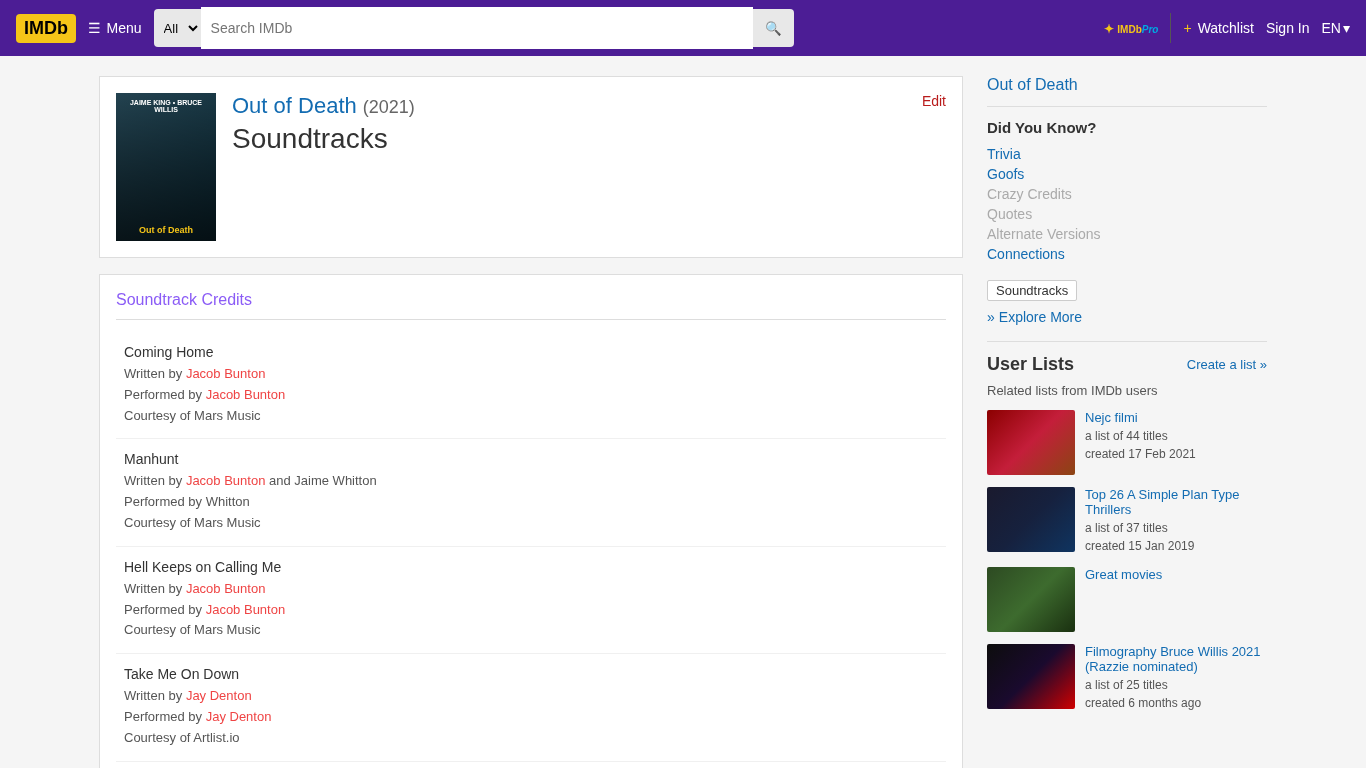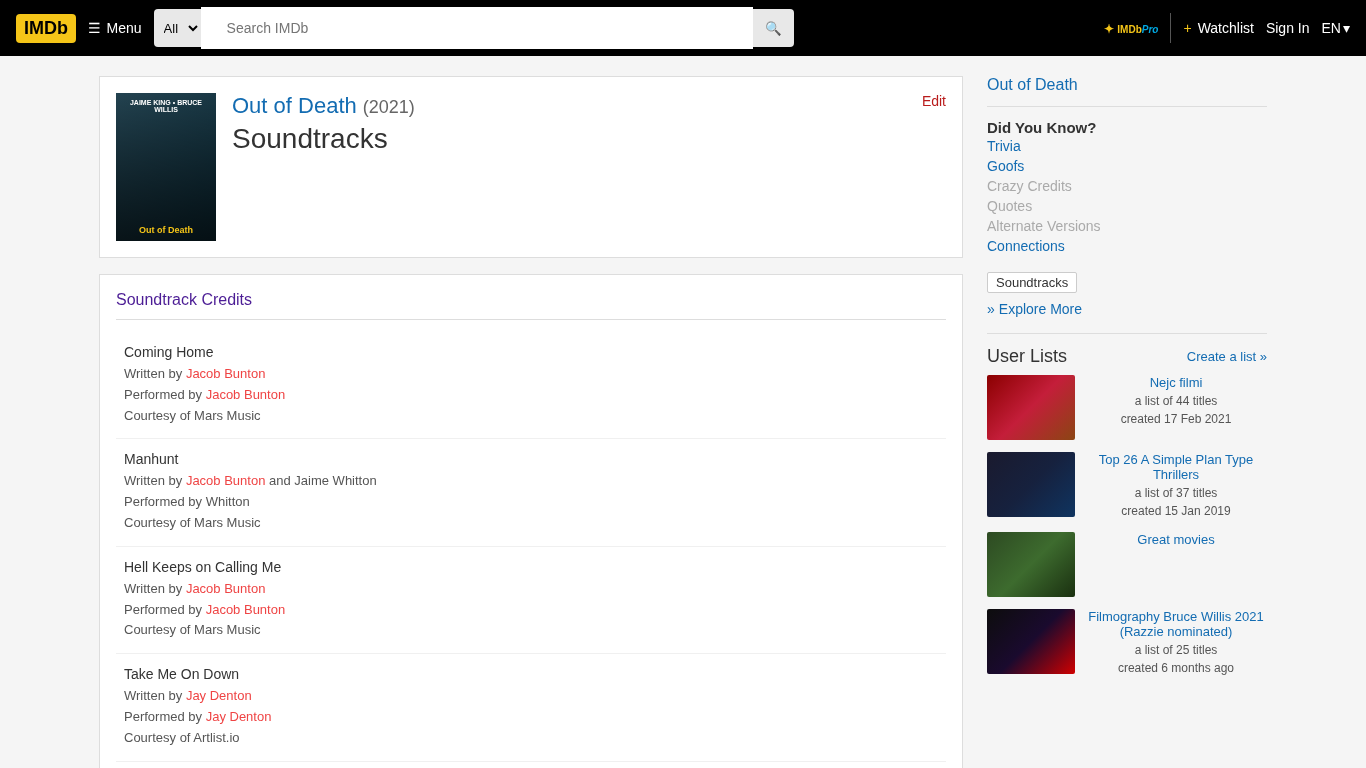--- a/index.html
+++ b/index.html
@@ -1,20 +1,20 @@
 <!DOCTYPE html>
 <html><head>
   <meta charset="utf-8">
   <style>
     * { margin: 0; padding: 0; box-sizing: border-box; }
     body { font-family: Arial, sans-serif; background: #f5f5f5; color: #333; font-size: 14px; }
 
     
     .header {
-      background: #000000;
+      background: #4c1d95;
       display: flex;
       align-items: center;
       padding: 0 16px;
       height: 56px;
       gap: 12px;
     }
     .imdb-logo {
       background: #f5c518;
       color: #000;
       font-weight: 900;
@@ -45,21 +45,21 @@
       border: none;
       padding: 8px 6px;
       font-size: 13px;
       height: 38px;
       cursor: pointer;
       border-radius: 4px 0 0 4px;
     }
     .search-input {
       flex: 1;
       border: none;
-      padding: 8px 26px;
+      padding: 8px 10px;
       font-size: 14px;
       height: 42px;
       outline: none;
     }
     .search-btn {
       background: #e8e8e8;
       border: none;
       padding: 0 12px;
       height: 38px;
       cursor: pointer;
@@ -174,21 +174,21 @@
 
     
     .credits-section {
       background: #fff;
       border: 1px solid #ddd;
       padding: 16px;
     }
     .credits-title {
       font-size: 16px;
       font-weight: normal;
-      color: #4c1d95;
+      color: #8b5cf6;
       border-bottom: 1px solid #ddd;
       padding-bottom: 10px;
       margin-bottom: 12px;
     }
     .track-item {
       padding: 12px 8px;
       border-bottom: 1px solid #f0f0f0;
     }
     .track-item:last-child { border-bottom: none; }
     .track-name {
@@ -210,21 +210,21 @@
       color: #136cb2;
       font-weight: normal;
       margin-bottom: 12px;
       display: block;
       text-decoration: none;
     }
     .did-you-know {
       font-size: 15px;
       color: #333;
       font-weight: bold;
-      margin-bottom: 0;
+      margin-bottom: 8px;
     }
     .sidebar-links {
       list-style: none;
       margin-bottom: 16px;
     }
     .sidebar-links li {
       padding: 2px 0;
     }
     .sidebar-links a {
       color: #136cb2;
@@ -263,21 +263,21 @@
     
     .user-lists-header {
       display: flex;
       justify-content: space-between;
       align-items: center;
       margin-bottom: 8px;
     }
     .user-lists-title {
       font-size: 18px;
       color: #333;
-      font-weight: normal;
+      font-weight: bold;
     }
     .create-list-btn {
       color: #136cb2;
       text-decoration: none;
       font-size: 13px;
     }
     .related-lists-subtitle {
       font-size: 13px;
       color: #555;
       margin-bottom: 12px;
@@ -301,21 +301,21 @@
     }
     .list-thumb-2 {
       background: linear-gradient(135deg, #1a1a2e 0%, #16213e 50%, #0f3460 100%);
     }
     .list-thumb-3 {
       background: linear-gradient(135deg, #2d4a22 0%, #3d6b2e 50%, #1a3010 100%);
     }
     .list-thumb-4 {
       background: linear-gradient(135deg, #0d0d0d 0%, #1a0a2e 50%, #d00000 100%);
     }
-    .list-info { flex: 1; text-align: center; }
+    .list-info { flex: 1; }
     .list-title {
       color: #136cb2;
       font-size: 13px;
       text-decoration: none;
       font-weight: normal;
       display: block;
       margin-bottom: 2px;
     }
     .list-meta {
       font-size: 12px;
@@ -466,20 +466,21 @@
       <span>Explore More</span>
     </a>
 
     <hr class="sidebar-divider">
 
     
     <div class="user-lists-header">
       <h3 class="user-lists-title">User Lists</h3>
       <a href="#" class="create-list-btn">Create a list »</a>
     </div>
+    <div class="related-lists-subtitle">Related lists from IMDb users</div>
 
     
     <div class="list-item">
       <div class="list-thumbnail list-thumb-1"></div>
       <div class="list-info">
         <a href="#" class="list-title">Nejc filmi</a>
         <div class="list-meta">a list of 44 titles<br>created 17 Feb 2021</div>
       </div>
     </div>
 

